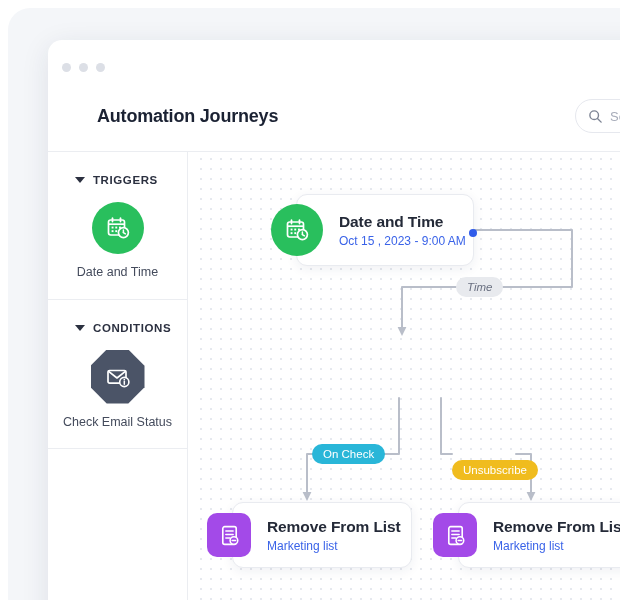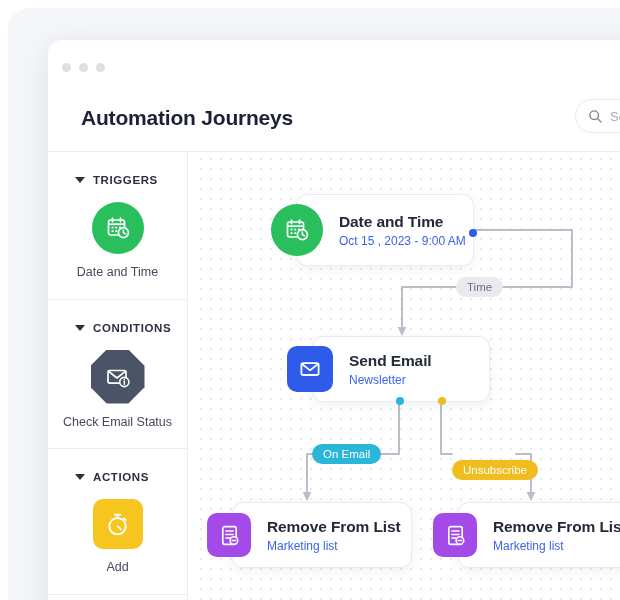--- a/index.html
+++ b/index.html
@@ -36,22 +36,22 @@
   .tdot.d1{ left:62px; } .tdot.d2{ left:79px; } .tdot.d3{ left:96px; }
 
   
   #header {
     position:absolute; left:48px; top:84px;
     width:620px; height:68px;
     background:#fff;
     border-bottom:1px solid #ebedf1;
   }
   #page-title {
-    position:absolute; left:33px; top:22px;
-    font-size:21px; font-weight:bold; color:#1b2233;
+    position:absolute; left:49px; top:22px;
+    font-size:18px; font-weight:bold; color:#1b2233;
     letter-spacing:-.2px; white-space:nowrap;
   }
   #search-box {
     position:absolute; left:527px; top:15px;
     width:120px; height:34px;
     border:1px solid #e6e8ee; border-radius:18px;
     background:#fff;
     display:flex; align-items:center; gap:7px;
     padding-left:12px;
     overflow:hidden;
@@ -213,38 +213,20 @@
           <polyline points="4.6,8.4 13,15 21.4,8.4" fill="none" stroke="#fff" stroke-width="1.7" stroke-linecap="round" stroke-linejoin="round"></polyline>
           <circle cx="20.3" cy="19" r="4.6" fill="#4b5467" stroke="#fff" stroke-width="1.6"></circle>
           <circle cx="20.3" cy="16.7" r=".85" fill="#fff"></circle>
           <line x1="20.3" y1="18.4" x2="20.3" y2="21.2" stroke="#fff" stroke-width="1.5" stroke-linecap="round"></line>
         </svg>
       </span>
       <span class="side-item-label">Check Email Status</span>
     </div>
   </div>
 
-  <div class="side-section">
-    <div class="sec-head">
-      <span class="caret"></span>
-      <span class="sec-title">ACTIONS</span>
-    </div>
-    <div class="side-item">
-      <span class="chip chip-rsq" style="background:#f6c520">
-        <svg width="27" height="27" viewBox="0 0 27 27">
-          <circle cx="13.5" cy="15.2" r="8.2" fill="none" stroke="#fff" stroke-width="1.8"></circle>
-          <line x1="13.5" y1="15.2" x2="17" y2="18.3" stroke="#fff" stroke-width="1.7" stroke-linecap="round"></line>
-          <line x1="10.6" y1="3.6" x2="16.4" y2="3.6" stroke="#fff" stroke-width="1.8" stroke-linecap="round"></line>
-          <line x1="13.5" y1="3.6" x2="13.5" y2="7" stroke="#fff" stroke-width="1.8" stroke-linecap="round"></line>
-          <line x1="19.9" y1="7.4" x2="21.9" y2="9.2" stroke="#fff" stroke-width="1.8" stroke-linecap="round"></line>
-        </svg>
-      </span>
-      <span class="side-item-label">Add</span>
-    </div>
-  </div>
 
 </div>
 
 <div id="canvas">
 
   <svg id="edges">
 
     <path d="M 280 78 H 378 V 135 H 302" fill="none" stroke="#b9bec9" stroke-width="2" stroke-linecap="round" stroke-linejoin="round"></path>
 
     <path d="M 262 135 H 208 V 175" fill="none" stroke="#b9bec9" stroke-width="2" stroke-linecap="round" stroke-linejoin="round"></path>
@@ -278,34 +260,20 @@
         <line x1="18.4" y1="17.6" x2="20.4" y2="18.8" stroke="#fff" stroke-width="1.5" stroke-linecap="round"></line>
       </svg>
     </span>
     <div class="node-text">
       <div class="node-title">Date and Time</div>
       <div class="node-sub">Oct 15 , 2023 - 9:00 AM</div>
     </div>
     <span class="port" style="right:-4px; top:34px; background:#2f5bea;"></span>
   </div>
 
-  <div class="node" style="left:118px; top:184px; width:178px; height:66px;">
-    <span class="node-icon chip chip-rsq" style="background:#2f5bea; width:46px; height:46px;">
-      <svg width="24" height="24" viewBox="0 0 24 24">
-        <rect x="3.4" y="6.2" width="17.2" height="11.8" rx="1.8" fill="none" stroke="#fff" stroke-width="1.8"></rect>
-        <polyline points="4,7 12,13.4 20,7" fill="none" stroke="#fff" stroke-width="1.8" stroke-linecap="round" stroke-linejoin="round"></polyline>
-      </svg>
-    </span>
-    <div class="node-text">
-      <div class="node-title">Send Email</div>
-      <div class="node-sub">Newsletter</div>
-    </div>
-    <span class="port" style="left:83px; bottom:-4px; background:#29b6d8;"></span>
-    <span class="port" style="left:125px; bottom:-4px; background:#f0bc1e;"></span>
-  </div>
 
   <div class="node" style="left:38px; top:350px; width:180px; height:66px;">
     <span class="node-icon chip chip-rsq" style="background:#a34ae8; width:44px; height:44px;">
       <svg width="23" height="23" viewBox="0 0 24 24">
         <rect x="5" y="2.8" width="14" height="18.4" rx="2" fill="none" stroke="#fff" stroke-width="1.7"></rect>
         <line x1="8.2" y1="7.4" x2="15.8" y2="7.4" stroke="#fff" stroke-width="1.6" stroke-linecap="round"></line>
         <line x1="8.2" y1="11" x2="15.8" y2="11" stroke="#fff" stroke-width="1.6" stroke-linecap="round"></line>
         <line x1="8.2" y1="14.6" x2="12.4" y2="14.6" stroke="#fff" stroke-width="1.6" stroke-linecap="round"></line>
         <circle cx="16.6" cy="17.2" r="4" fill="#a34ae8" stroke="#fff" stroke-width="1.6"></circle>
         <line x1="14.8" y1="17.2" x2="18.4" y2="17.2" stroke="#fff" stroke-width="1.6" stroke-linecap="round"></line>
@@ -327,17 +295,17 @@
         <circle cx="16.6" cy="17.2" r="4" fill="#a34ae8" stroke="#fff" stroke-width="1.6"></circle>
         <line x1="14.8" y1="17.2" x2="18.4" y2="17.2" stroke="#fff" stroke-width="1.6" stroke-linecap="round"></line>
       </svg>
     </span>
     <div class="node-text">
       <div class="node-title">Remove From List</div>
       <div class="node-sub">Marketing list</div>
     </div>
   </div>
 
-  <div class="pill gray" style="left:262px; top:125px;">Time</div>
-  <div class="pill" style="left:118px; top:292px; background:#29b6d8;">On Email</div>
+  <div class="pill gray" style="left:262px; top:125px;font-style:italic;">Time</div>
+  <div class="pill" style="left:118px; top:292px; background:#29b6d8;">On Check</div>
   <div class="pill" style="left:258px; top:308px; background:#f0bc1e;">Unsubscribe</div>
 
 </div>
 
 </body></html>

